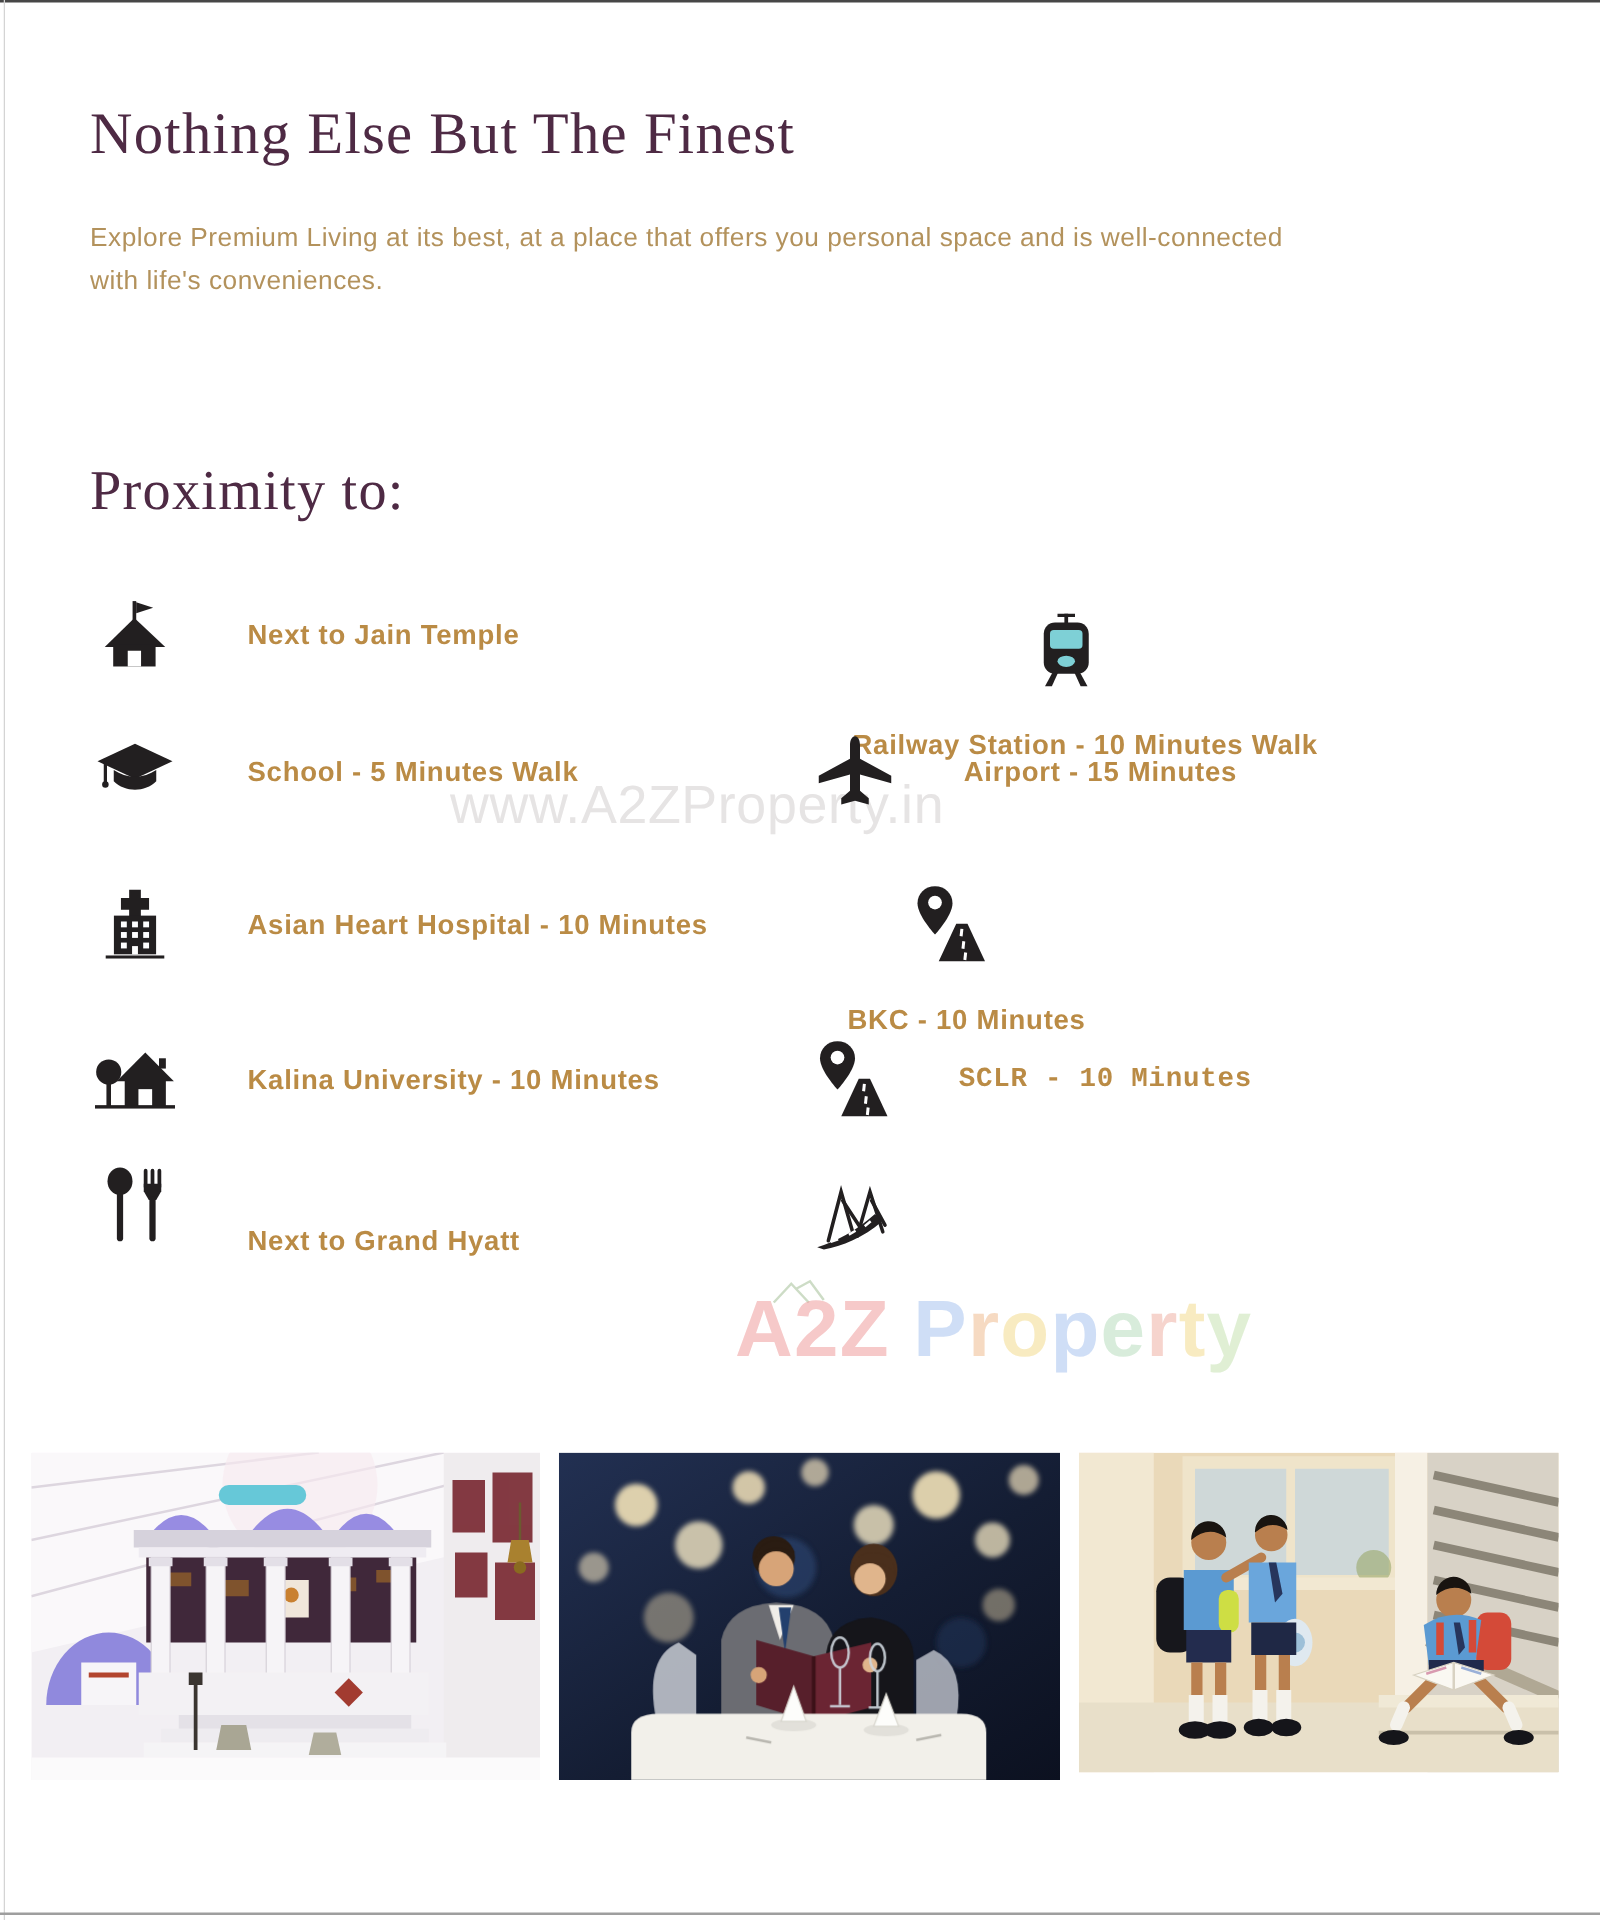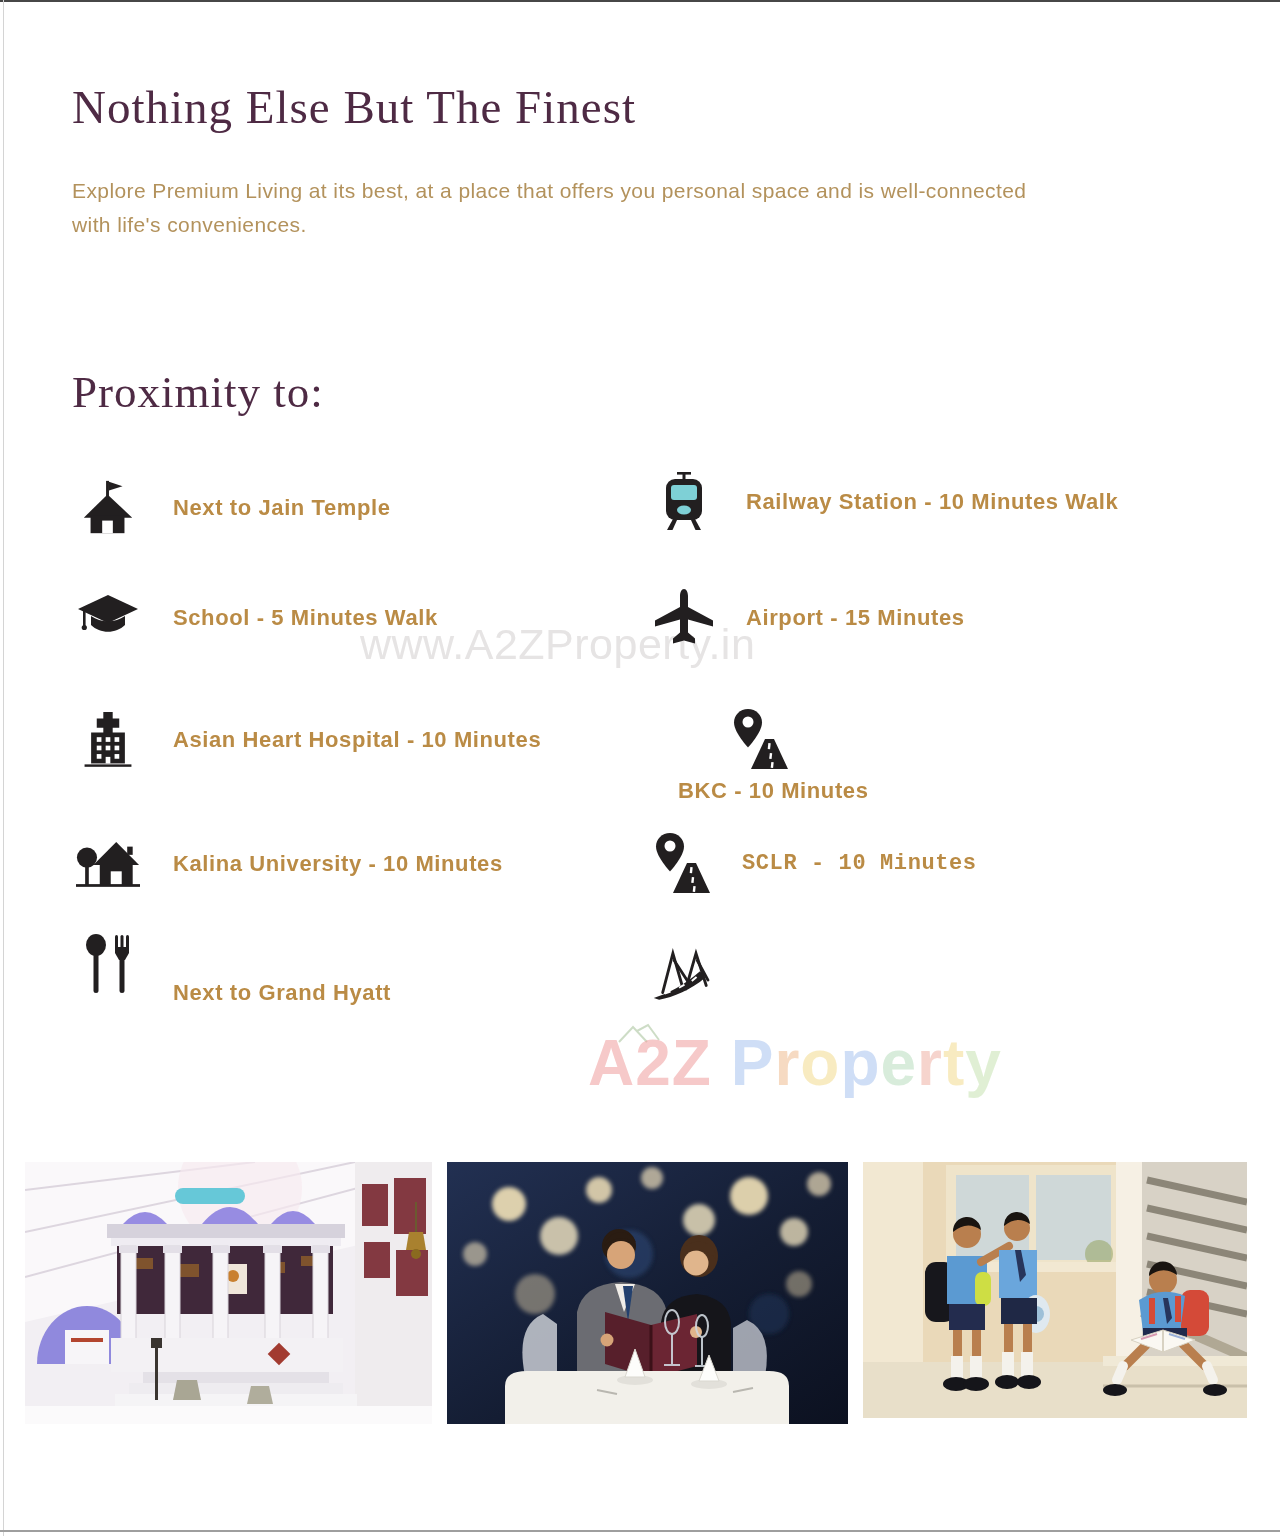--- a/index.html
+++ b/index.html
@@ -15,21 +15,21 @@
         line-height:1.62;color:#b3925c;letter-spacing:.4px;}
   h2.section{position:absolute;left:72px;top:366px;margin:0;font-family:"Liberation Serif",serif;
         font-weight:400;font-size:45px;letter-spacing:1px;color:#4e2a44;}
 
   .wm-url{position:absolute;left:360px;top:620px;font-size:43px;color:#e6e4e4;
         letter-spacing:.5px;z-index:0;user-select:none;}
   .wm-logo{position:absolute;left:588px;top:1026px;font-size:64px;font-weight:700;
         letter-spacing:1px;opacity:.55;z-index:0;user-select:none;white-space:pre;}
   .wm-house{position:absolute;left:615px;top:1022px;z-index:0;opacity:.5;}
 
-  .item{position:absolute;display:flex;align-items:center;z-index:1;}
+  .item{position:absolute;display:flex;align-items:center;z-index:1;gap:25px;}
   .item .icbox{width:64px;display:flex;justify-content:center;align-items:center;}
   .item .lbl{font-size:22px;font-weight:700;color:#ba8b45;letter-spacing:.6px;}
   .item.col-l .lbl{margin-left:33px;}
   .item.col-r .lbl{margin-left:30px;}
   .lbl.drop28{transform:translateY(28px);}
   .lbl.drop10{transform:translateY(10px);}
 
   .photos .photo{position:absolute;top:1162px;overflow:hidden;z-index:1;}
   .photo svg{display:block;}
   #photo-1{left:25px;width:407px;height:262px;}
@@ -120,21 +120,21 @@
         <rect x="33" y="2" width="3" height="16" rx="1.5"></rect>
         <rect x="38.5" y="2" width="3" height="16" rx="1.5"></rect>
         <rect x="44" y="2" width="3" height="16" rx="1.5"></rect>
         <path d="M33 14 h14 v6 l-4 7 h-6 l-4 -7 Z"></path>
         <rect x="37.5" y="24" width="5" height="36" rx="2.5"></rect>
       </svg>
     </span>
     <span class="lbl drop28">Next to Grand Hyatt</span>
   </div>
 
-  <div class="item col-r" style="left:652px;top:464px;height:76px;">
+  <div class="item col-r" style="left:652px;top:484px;height:76px;flex-direction:column;">
     <span class="icbox">
       <svg width="56" height="74" viewBox="0 0 56 64">
         <g fill="#221f20">
           <rect x="21" y="2" width="14" height="2.6"></rect>
           <rect x="26.5" y="2" width="3" height="9"></rect>
           <rect x="10" y="9" width="36" height="41" rx="9"></rect>
           <path d="M17 49 l-6 11 h5.5 l5 -11 Z"></path>
           <path d="M39 49 l6 11 h-5.5 l-5 -11 Z"></path>
         </g>
         <rect x="15" y="15" width="26" height="15" rx="3" fill="#7ed0d6"></rect>

